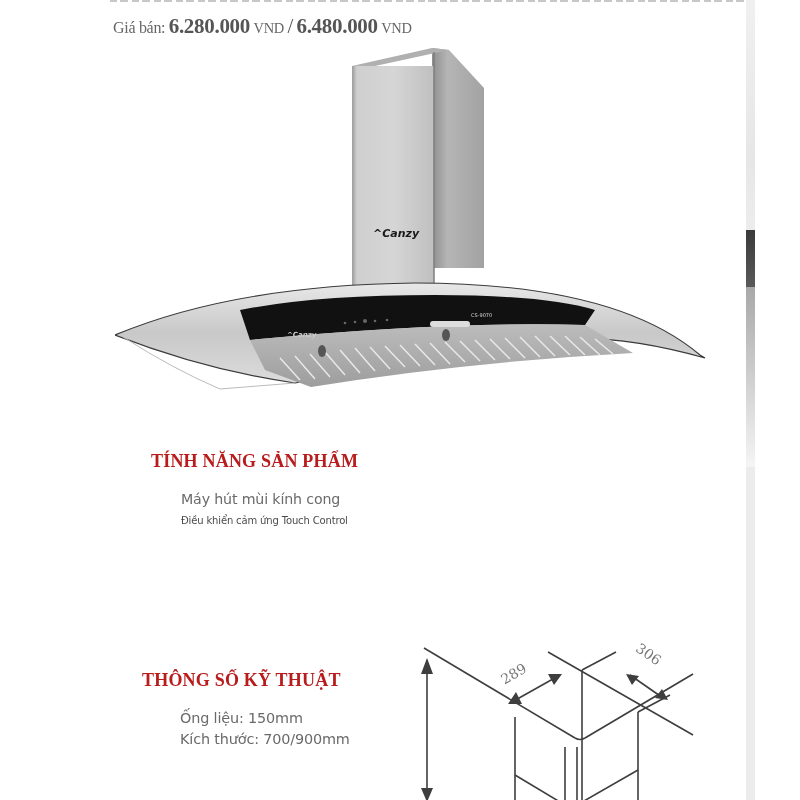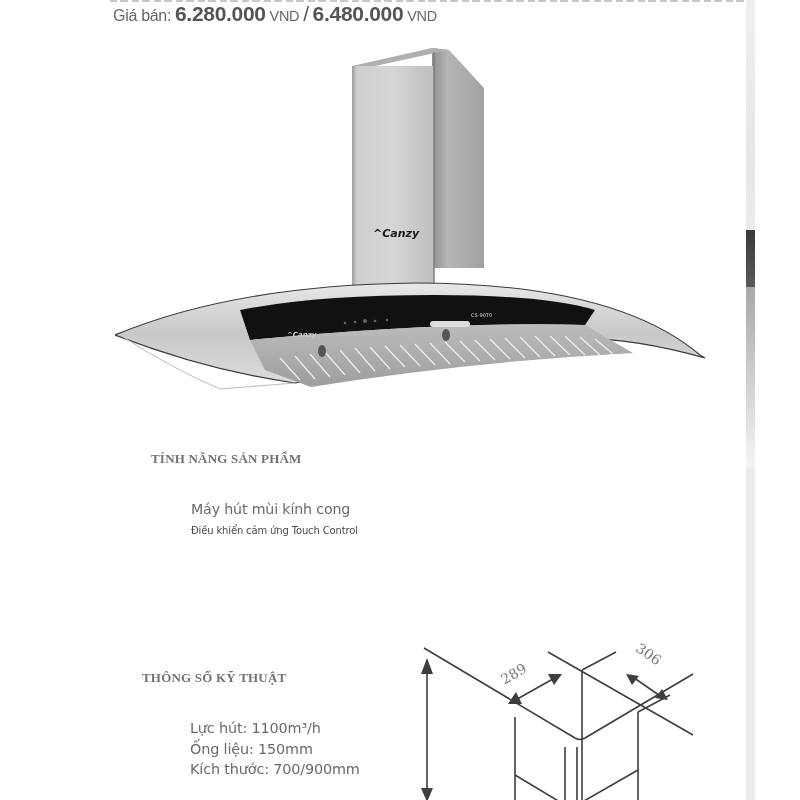--- a/index.html
+++ b/index.html
@@ -8,22 +8,22 @@
       background: #ffffff;
       font-family: "DejaVu Sans", "Liberation Sans", sans-serif;
       color: #555;
     }
     .clipped-line {
       position: absolute; left: 110px; top: -6px; width: 636px; height: 8px;
       background: repeating-linear-gradient(90deg, #9a9a9a 0 7px, transparent 7px 10px, #9a9a9a 10px 18px, transparent 18px 22px);
       opacity: 0.55;
     }
     .price {
-      position: absolute; left: 113px; top: 2px;
-      font-family: Liberation Sans, sans-serif;
+      position: absolute; left: 113px; top: 14px;
+      font-family: Liberation Serif, serif;
       font-size: 15px; color: #666; letter-spacing: -0.3px;
       white-space: nowrap;
     }
     .price .label { font-size: 16px; }
     .price .amount { font-weight: bold; font-size: 21px; color: #555; }
     .price .unit { font-size: 14.5px; }
     .right-strip {
       position: absolute; left: 746px; top: 0; width: 9px; height: 800px;
       background: linear-gradient(180deg, #f0f0f0 0%, #e6e6e6 20%, #ececec 28%);
     }
@@ -32,26 +32,26 @@
       background: linear-gradient(180deg, #3a3a3a, #5a5a5a);
     }
     .right-strip .fade {
       position: absolute; left: 0; top: 287px; width: 9px; height: 180px;
       background: linear-gradient(180deg, #a8a8a8, #f5f5f5);
     }
     .product-image { position: absolute; left: 115px; top: 40px; width: 620px; height: 390px; }
     .section-title {
       position: absolute;
       font-family: "Liberation Serif", serif;
-      color: #737373; font-size: 13px; font-weight: bold; letter-spacing: 0.2px;
+      color: #b91c1c; font-size: 18px; font-weight: bold; letter-spacing: 0.2px;
       white-space: nowrap;
     }
     .features-title { left: 151px; top: 451px; }
     .specs-title { left: 142px; top: 670px; }
-    .list { position: absolute; margin: 18px; padding: 0; list-style: none; }
+    .list { position: absolute; margin: 8px; padding: 0; list-style: none; }
     .list li {
       font-family: "DejaVu Sans", sans-serif;
       font-size: 14.2px; line-height: 21px; color: #6a6a6a; white-space: nowrap;
       letter-spacing: -0.15px;
     }
     .list li.bold { font-weight: normal; color: #4a4a4a; font-size: 10px; }
     .features-list { left: 173px; top: 481px; }
     .specs-list { left: 172px; top: 700px; }
     .specs-list li { font-size: 14.4px; line-height: 20.5px; }
     .diagram { position: absolute; left: 410px; top: 630px; width: 300px; height: 170px; }
@@ -154,21 +154,20 @@
 </svg>
 
 <div class="section-title features-title">TÍNH NĂNG SẢN PHẨM</div>
 <ul class="list features-list">
   <li>Máy hút mùi kính cong</li>
   <li class="bold">Điều khiển cảm ứng Touch Control</li>
 </ul>
 
 <div class="section-title specs-title">THÔNG SỐ KỸ THUẬT</div>
 <ul class="list specs-list">
-  <li>Lực hút: 1100m³/h</li>
   <li>Ống liệu: 150mm</li>
   <li>Kích thước: 700/900mm</li>
 </ul>
 
 <svg class="diagram" viewBox="0 0 300 170" xmlns="http://www.w3.org/2000/svg">
   <g stroke="#3e3e3e" stroke-width="1.6" fill="none">
 
     <line x1="14" y1="18" x2="165" y2="108"></line>
     <path d="M 165,108 Q 170,111 175,108"></path>
     <line x1="175" y1="108" x2="283" y2="44"></line>

